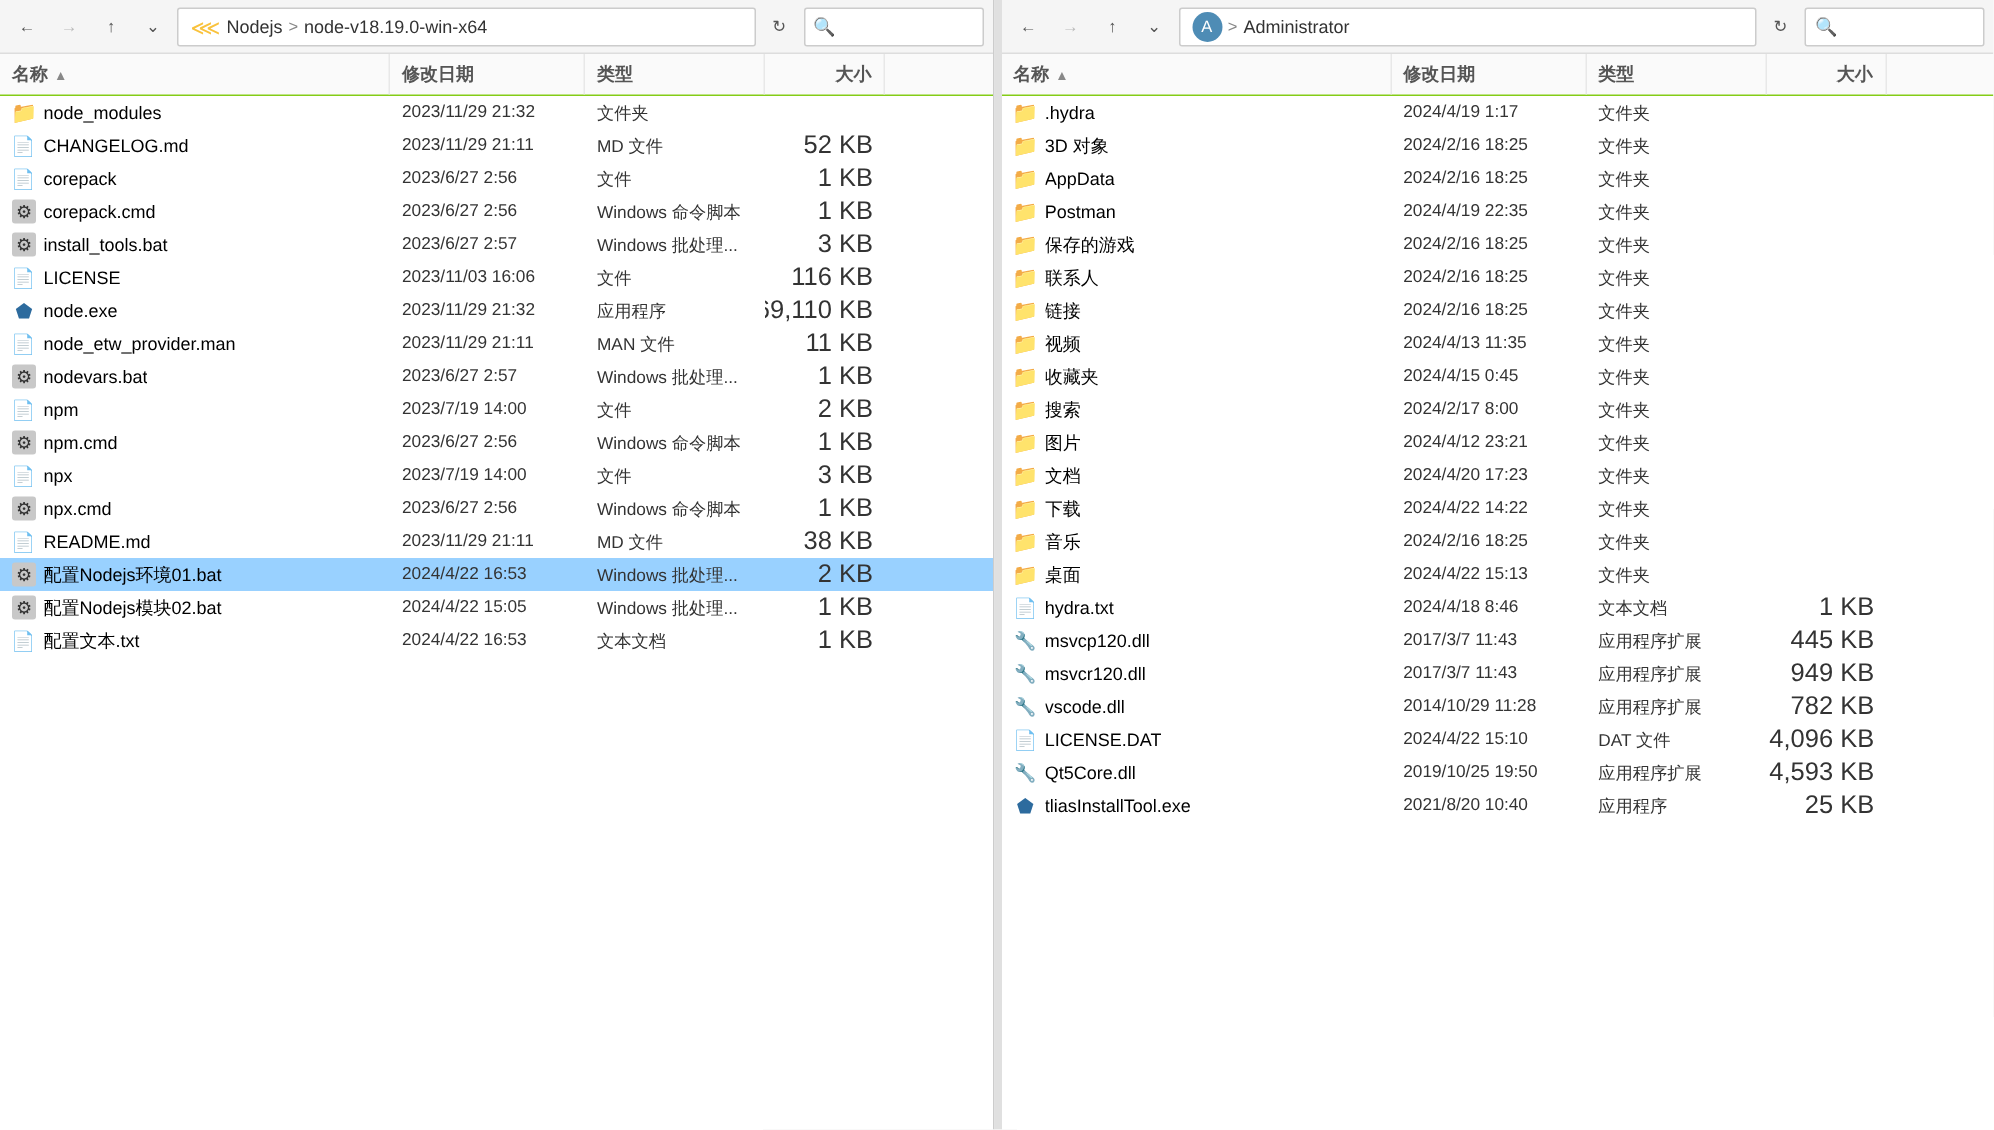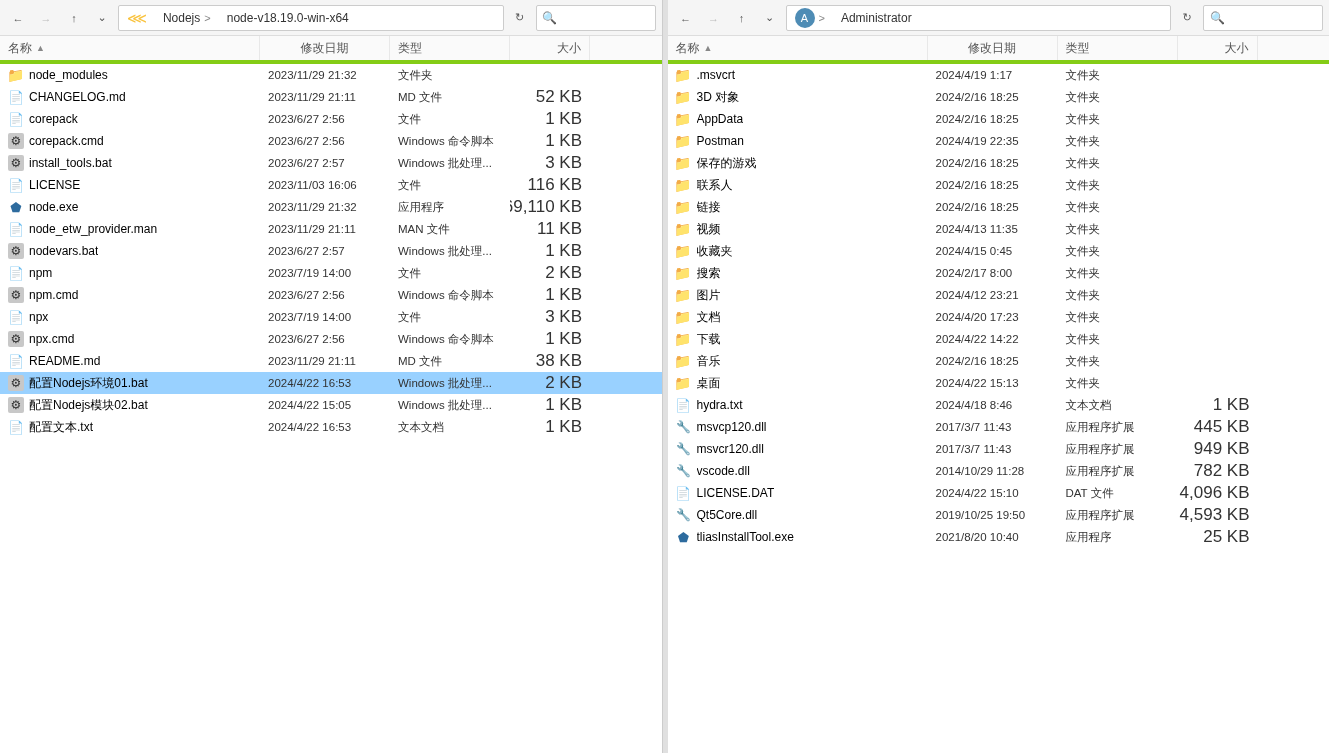--- a/index.html
+++ b/index.html
@@ -71,21 +71,20 @@
       gap: 4px;
     }
 
     .path-separator {
       color: #888;
       font-size: 11px;
     }
 
     .path-item {
       color: #333;
-      margin-left: 12px;
     }
 
     .search-box {
       display: flex;
       align-items: center;
       height: 26px;
       background: #fff;
       border: 1px solid #ccc;
       border-radius: 2px;
       padding: 0 6px;
@@ -93,38 +92,39 @@
       gap: 4px;
       color: #888;
       font-size: 12px;
     }
 
     .sort-bar {
       display: flex;
       align-items: center;
       height: 28px;
       background: #fafafa;
-      border-bottom: 4px solid #84cc16;
+      border-bottom: 1px solid #84cc16;
       padding: 0;
       font-size: 12px;
       color: #555;
+      font-weight: bold;
     }
 
     .sort-bar .col-header {
       display: flex;
       align-items: center;
       padding: 0 8px;
       height: 100%;
       cursor: pointer;
       user-select: none;
       border-right: 1px solid #e8e8e8;
     }
 
     .col-name { width: 260px; min-width: 260px; }
-    .col-date { width: 130px; min-width: 130px; justify-content: center; }
+    .col-date { width: 130px; min-width: 130px; }
     .col-type { width: 120px; min-width: 120px; }
     .col-size { width: 80px; min-width: 80px; text-align: center; justify-content: flex-end; }
 
     .sort-arrow { margin-left: 4px; font-size: 9px; color: #888; }
 
     .file-list {
       flex: 1;
       overflow-y: auto;
       background: #fff;
     }
@@ -436,21 +436,21 @@
       </div>
       <div class="col-header col-size">
         <span>大小</span>
       </div>
     </div>
 
     <div class="file-list" id="right-list">
         <div class="file-row">
       <div class="cell cell-name">
         <span class="file-icon folder-icon">📁</span>
-        <span class="file-name-text">.msvcrt</span>
+        <span class="file-name-text">.hydra</span>
       </div>
       <div class="cell cell-date">2024/4/19 1:17</div>
       <div class="cell cell-type">文件夹</div>
       <div class="cell cell-size"></div>
     </div>
         <div class="file-row">
       <div class="cell cell-name">
         <span class="file-icon" style="color:#4a90d9;font-size:14px;">📁</span>
         <span class="file-name-text">3D 对象</span>
       </div>

